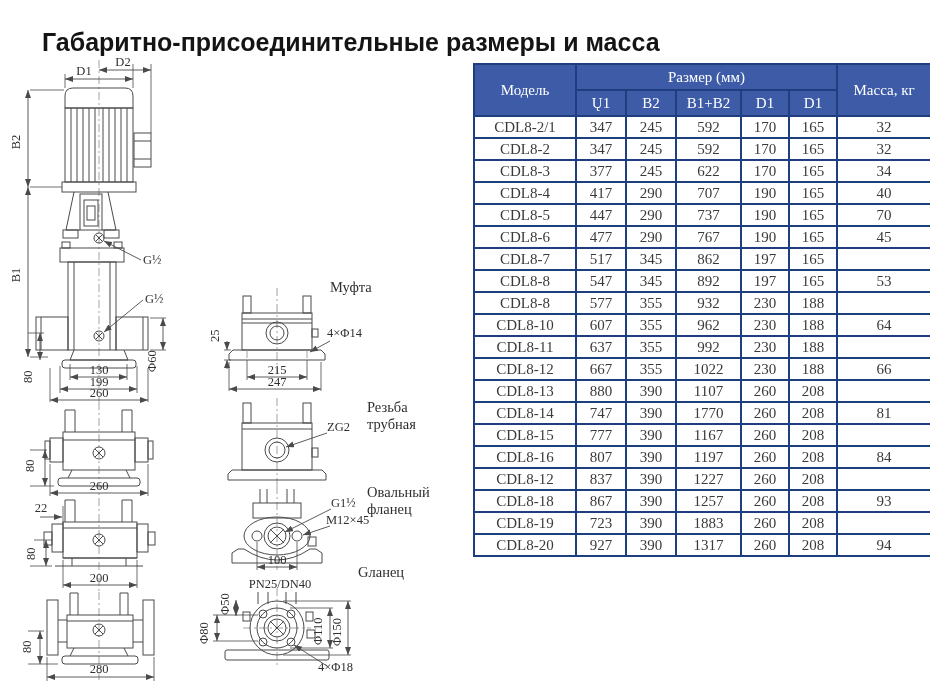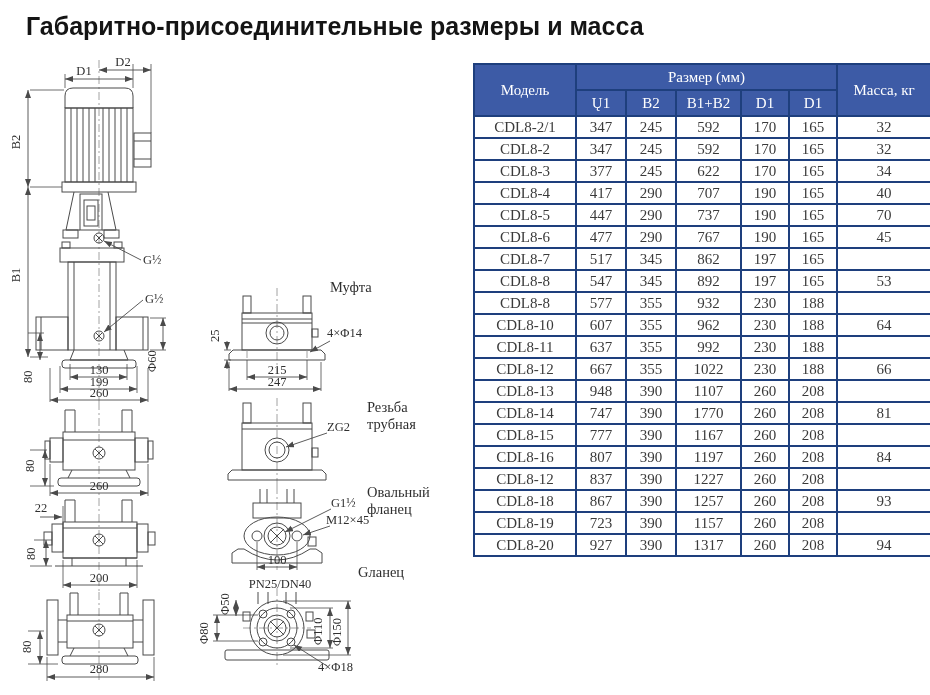--- a/index.html
+++ b/index.html
@@ -1,18 +1,18 @@
 <!DOCTYPE html>
 <html><head>
 <meta charset="utf-8">
 <style>
   html,body{margin:0;padding:0}
   body{width:930px;height:695px;background:#fff;position:relative;overflow:hidden;
        font-family:"Liberation Serif",serif}
-  .title{position:absolute;left:26px;top:12px;margin:0;
+  .title{position:absolute;left:26px;top:12px;margin:16px;
          font-family:"Liberation Sans",sans-serif;font-weight:700;
          font-size:25px;color:#141414;white-space:nowrap}
   svg.draw{position:absolute;left:0;top:0}
   svg.draw text{fill:#2f2f2f;font-size:12.5px;font-family:"Liberation Serif",serif}
   svg.draw text.lbl{font-size:14.5px}
   .ln{stroke:#4a4a4a;stroke-width:1;fill:none}
   .cl{stroke:#8a8a8a;stroke-width:.8;fill:none;stroke-dasharray:8 3 2 3}
   .ext{stroke:#4a4a4a;stroke-width:.8;fill:none}
   .dim{stroke:#4a4a4a;stroke-width:.9;fill:none;marker-start:url(#arr);marker-end:url(#arr)}
   .dime{stroke:#4a4a4a;stroke-width:.9;fill:none;marker-end:url(#arr)}
@@ -385,21 +385,21 @@
         <td>CDL8-12</td>
         <td>667</td>
         <td>355</td>
         <td>1022</td>
         <td>230</td>
         <td>188</td>
         <td>66</td>
       </tr>
         <tr>
         <td>CDL8-13</td>
-        <td>948</td>
+        <td>880</td>
         <td>390</td>
         <td>1107</td>
         <td>260</td>
         <td>208</td>
         <td></td>
       </tr>
         <tr>
         <td>CDL8-14</td>
         <td>747</td>
         <td>390</td>
@@ -441,21 +441,21 @@
         <td>390</td>
         <td>1257</td>
         <td>260</td>
         <td>208</td>
         <td>93</td>
       </tr>
         <tr>
         <td>CDL8-19</td>
         <td>723</td>
         <td>390</td>
-        <td>1157</td>
+        <td>1883</td>
         <td>260</td>
         <td>208</td>
         <td></td>
       </tr>
         <tr>
         <td>CDL8-20</td>
         <td>927</td>
         <td>390</td>
         <td>1317</td>
         <td>260</td>

